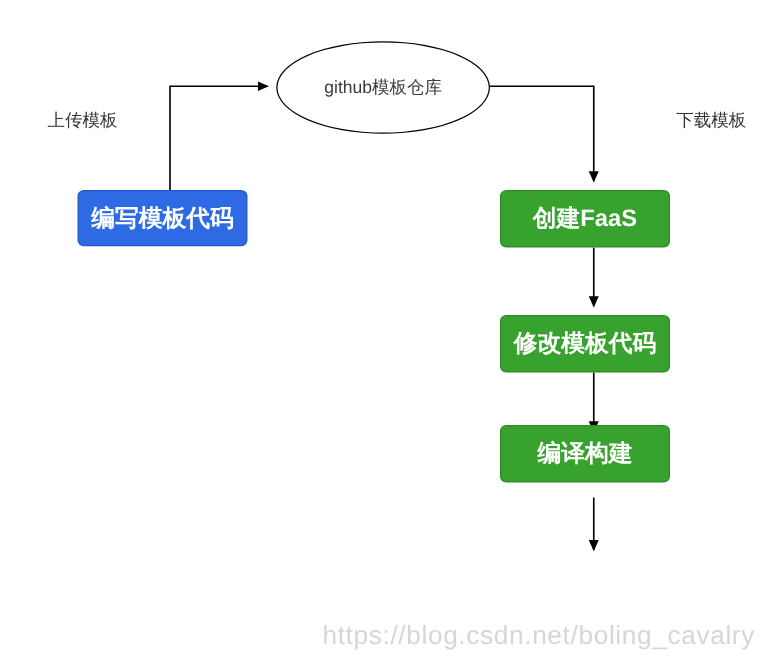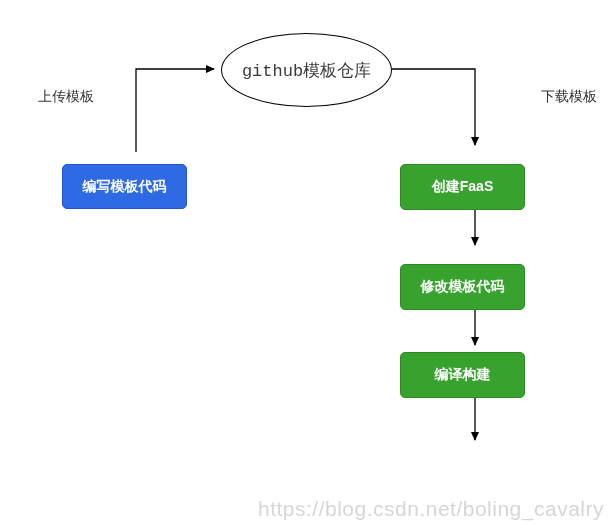--- a/index.html
+++ b/index.html
@@ -33,31 +33,29 @@
   }
   .ellipse-node {
     left: 221px;
     top: 33px;
     width: 171px;
     height: 74px;
     border: 1px solid var(--line, #000);
     border-radius: 50%;
     background: #ffffff;
     color: #3a3a3a;
-    font-size: 17px;
-    font-family: Liberation Mono, monospace;
+    font-size: 14px;
   }
   .rect-node {
-    width: 125px;
+    width: 136px;
     height: 46px;
     border-radius: 5px;
     color: var(--box-text, #fff);
-    font-size: 14px;
+    font-size: 19px;
     font-weight: 700;
-    margin-top: 12px;
   }
   .blue-node {
     left: 62px;
     top: 152px;
     height: 45px;
     background: var(--blue-fill, #2d6ae3);
     border: 1px solid var(--blue-border, #2456c8);
   }
   .green-node {
     left: 400px;

